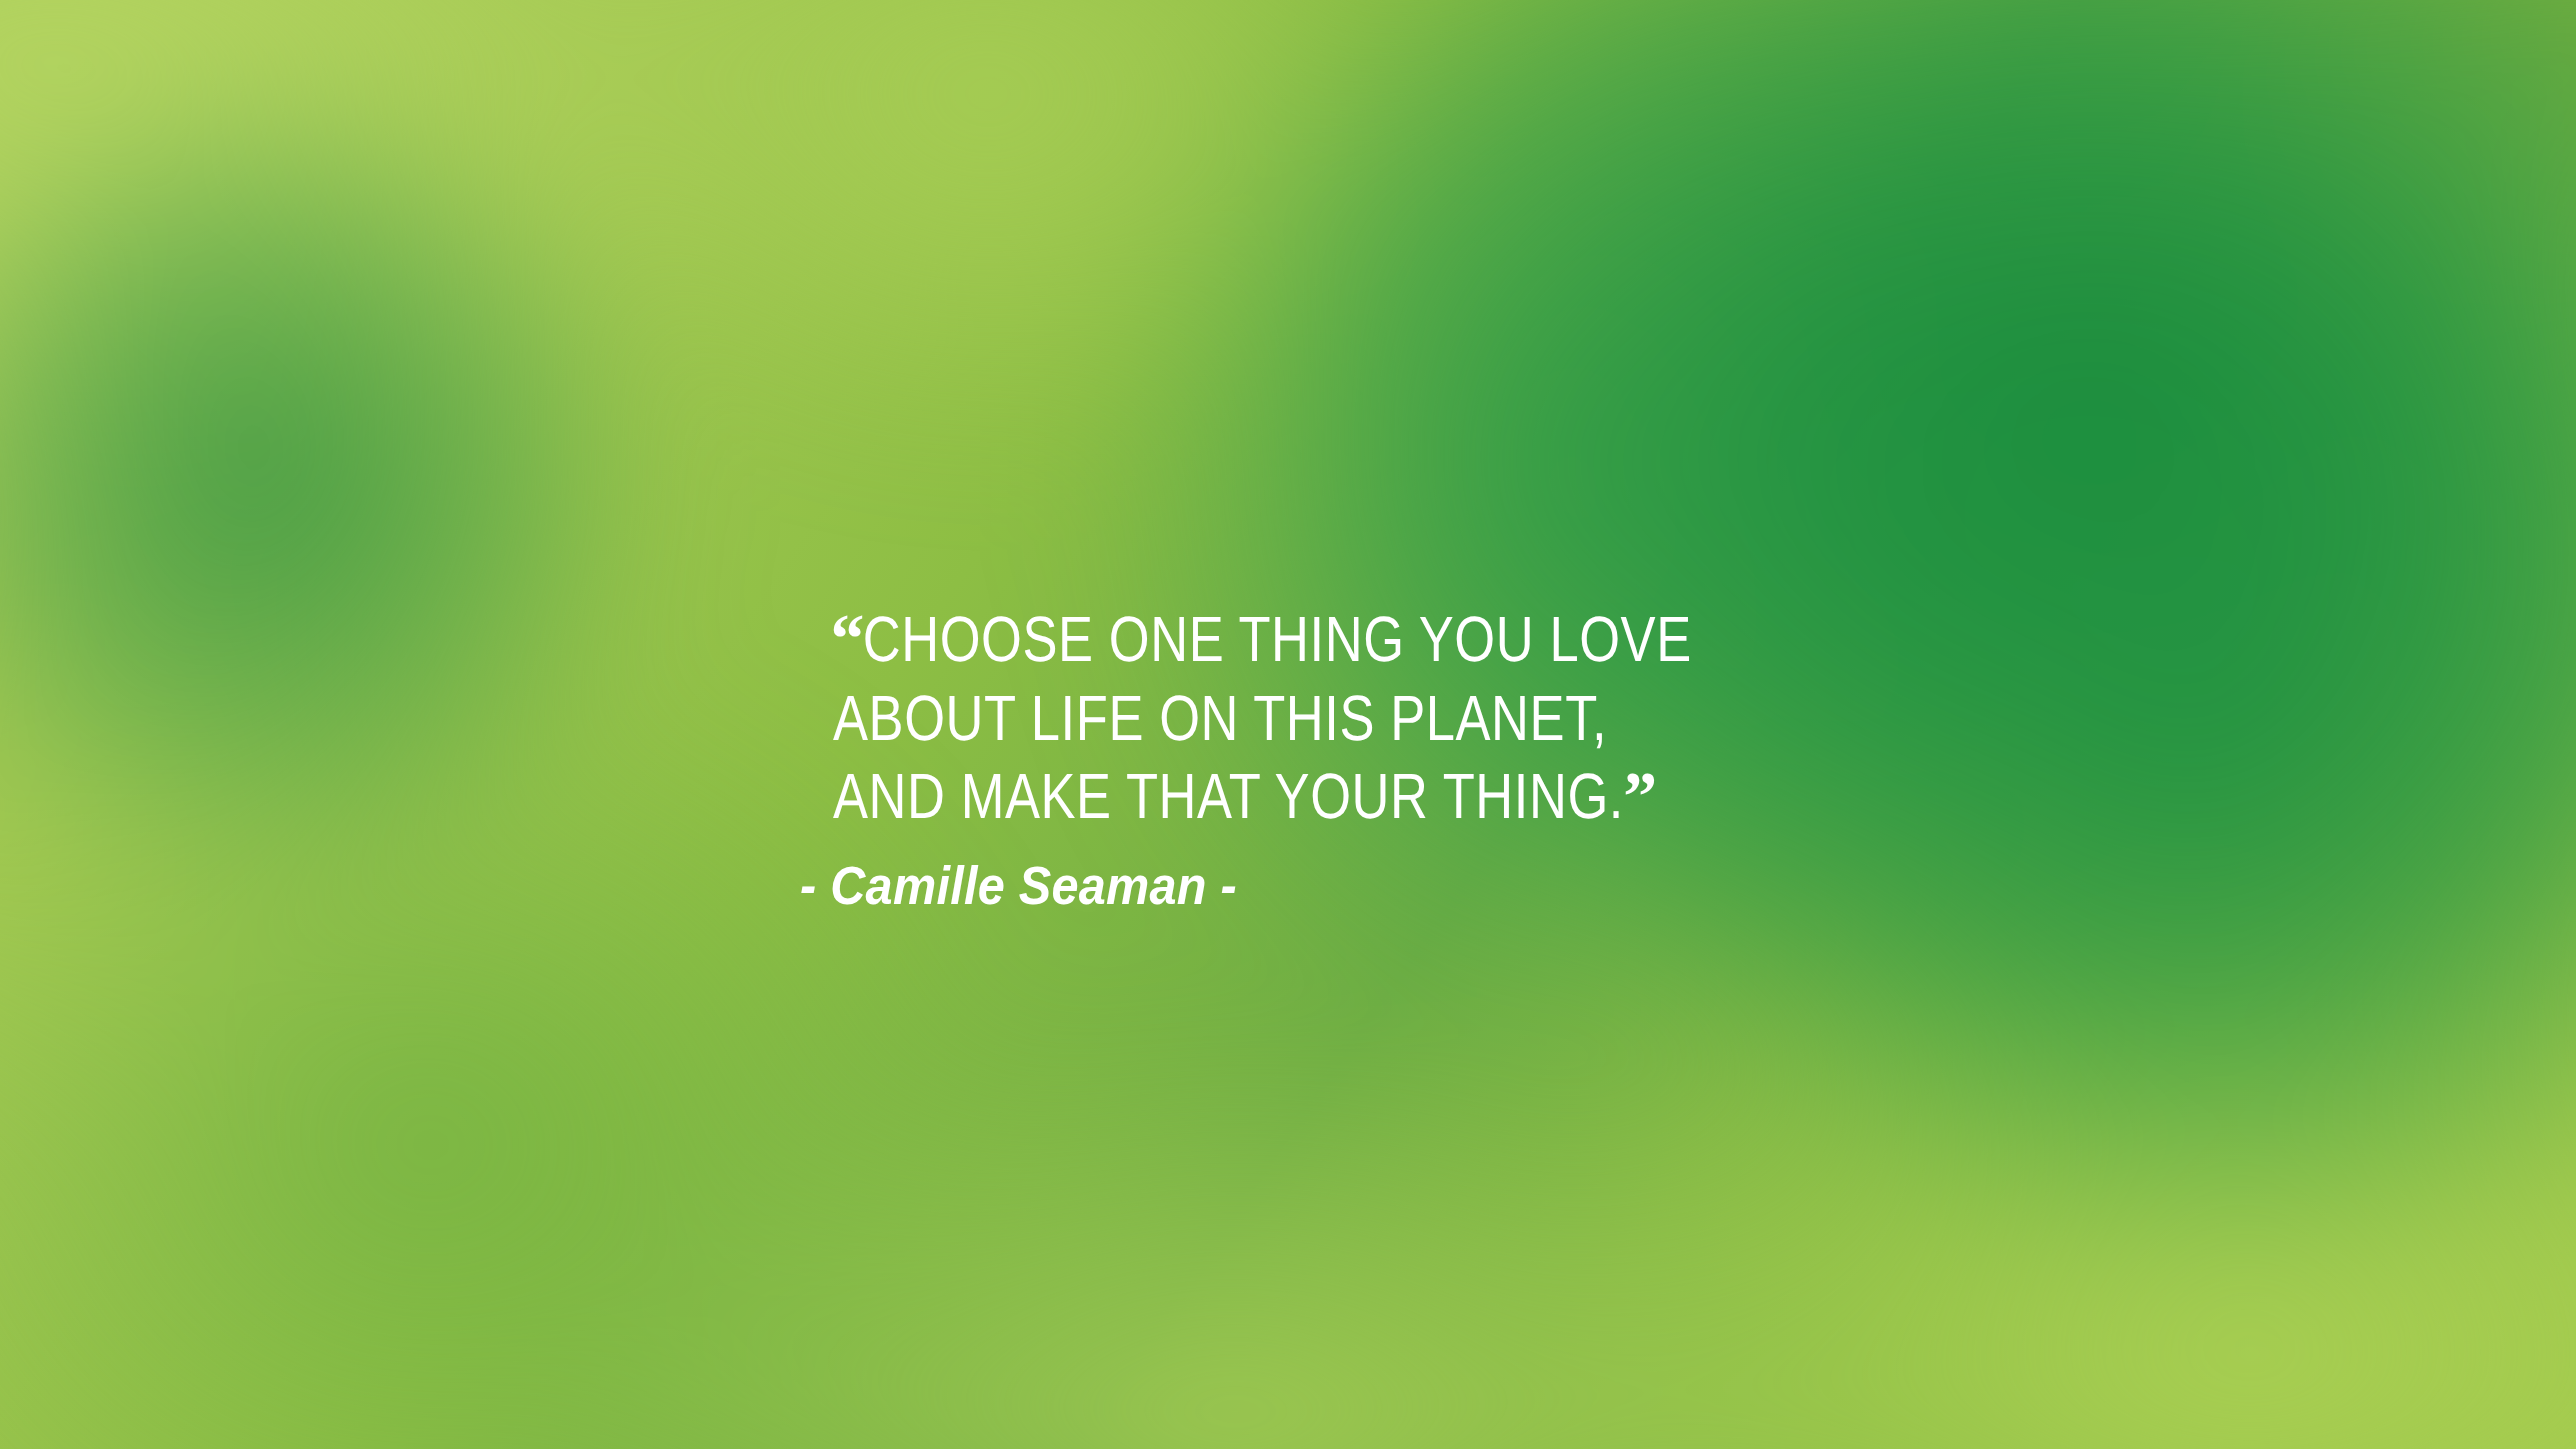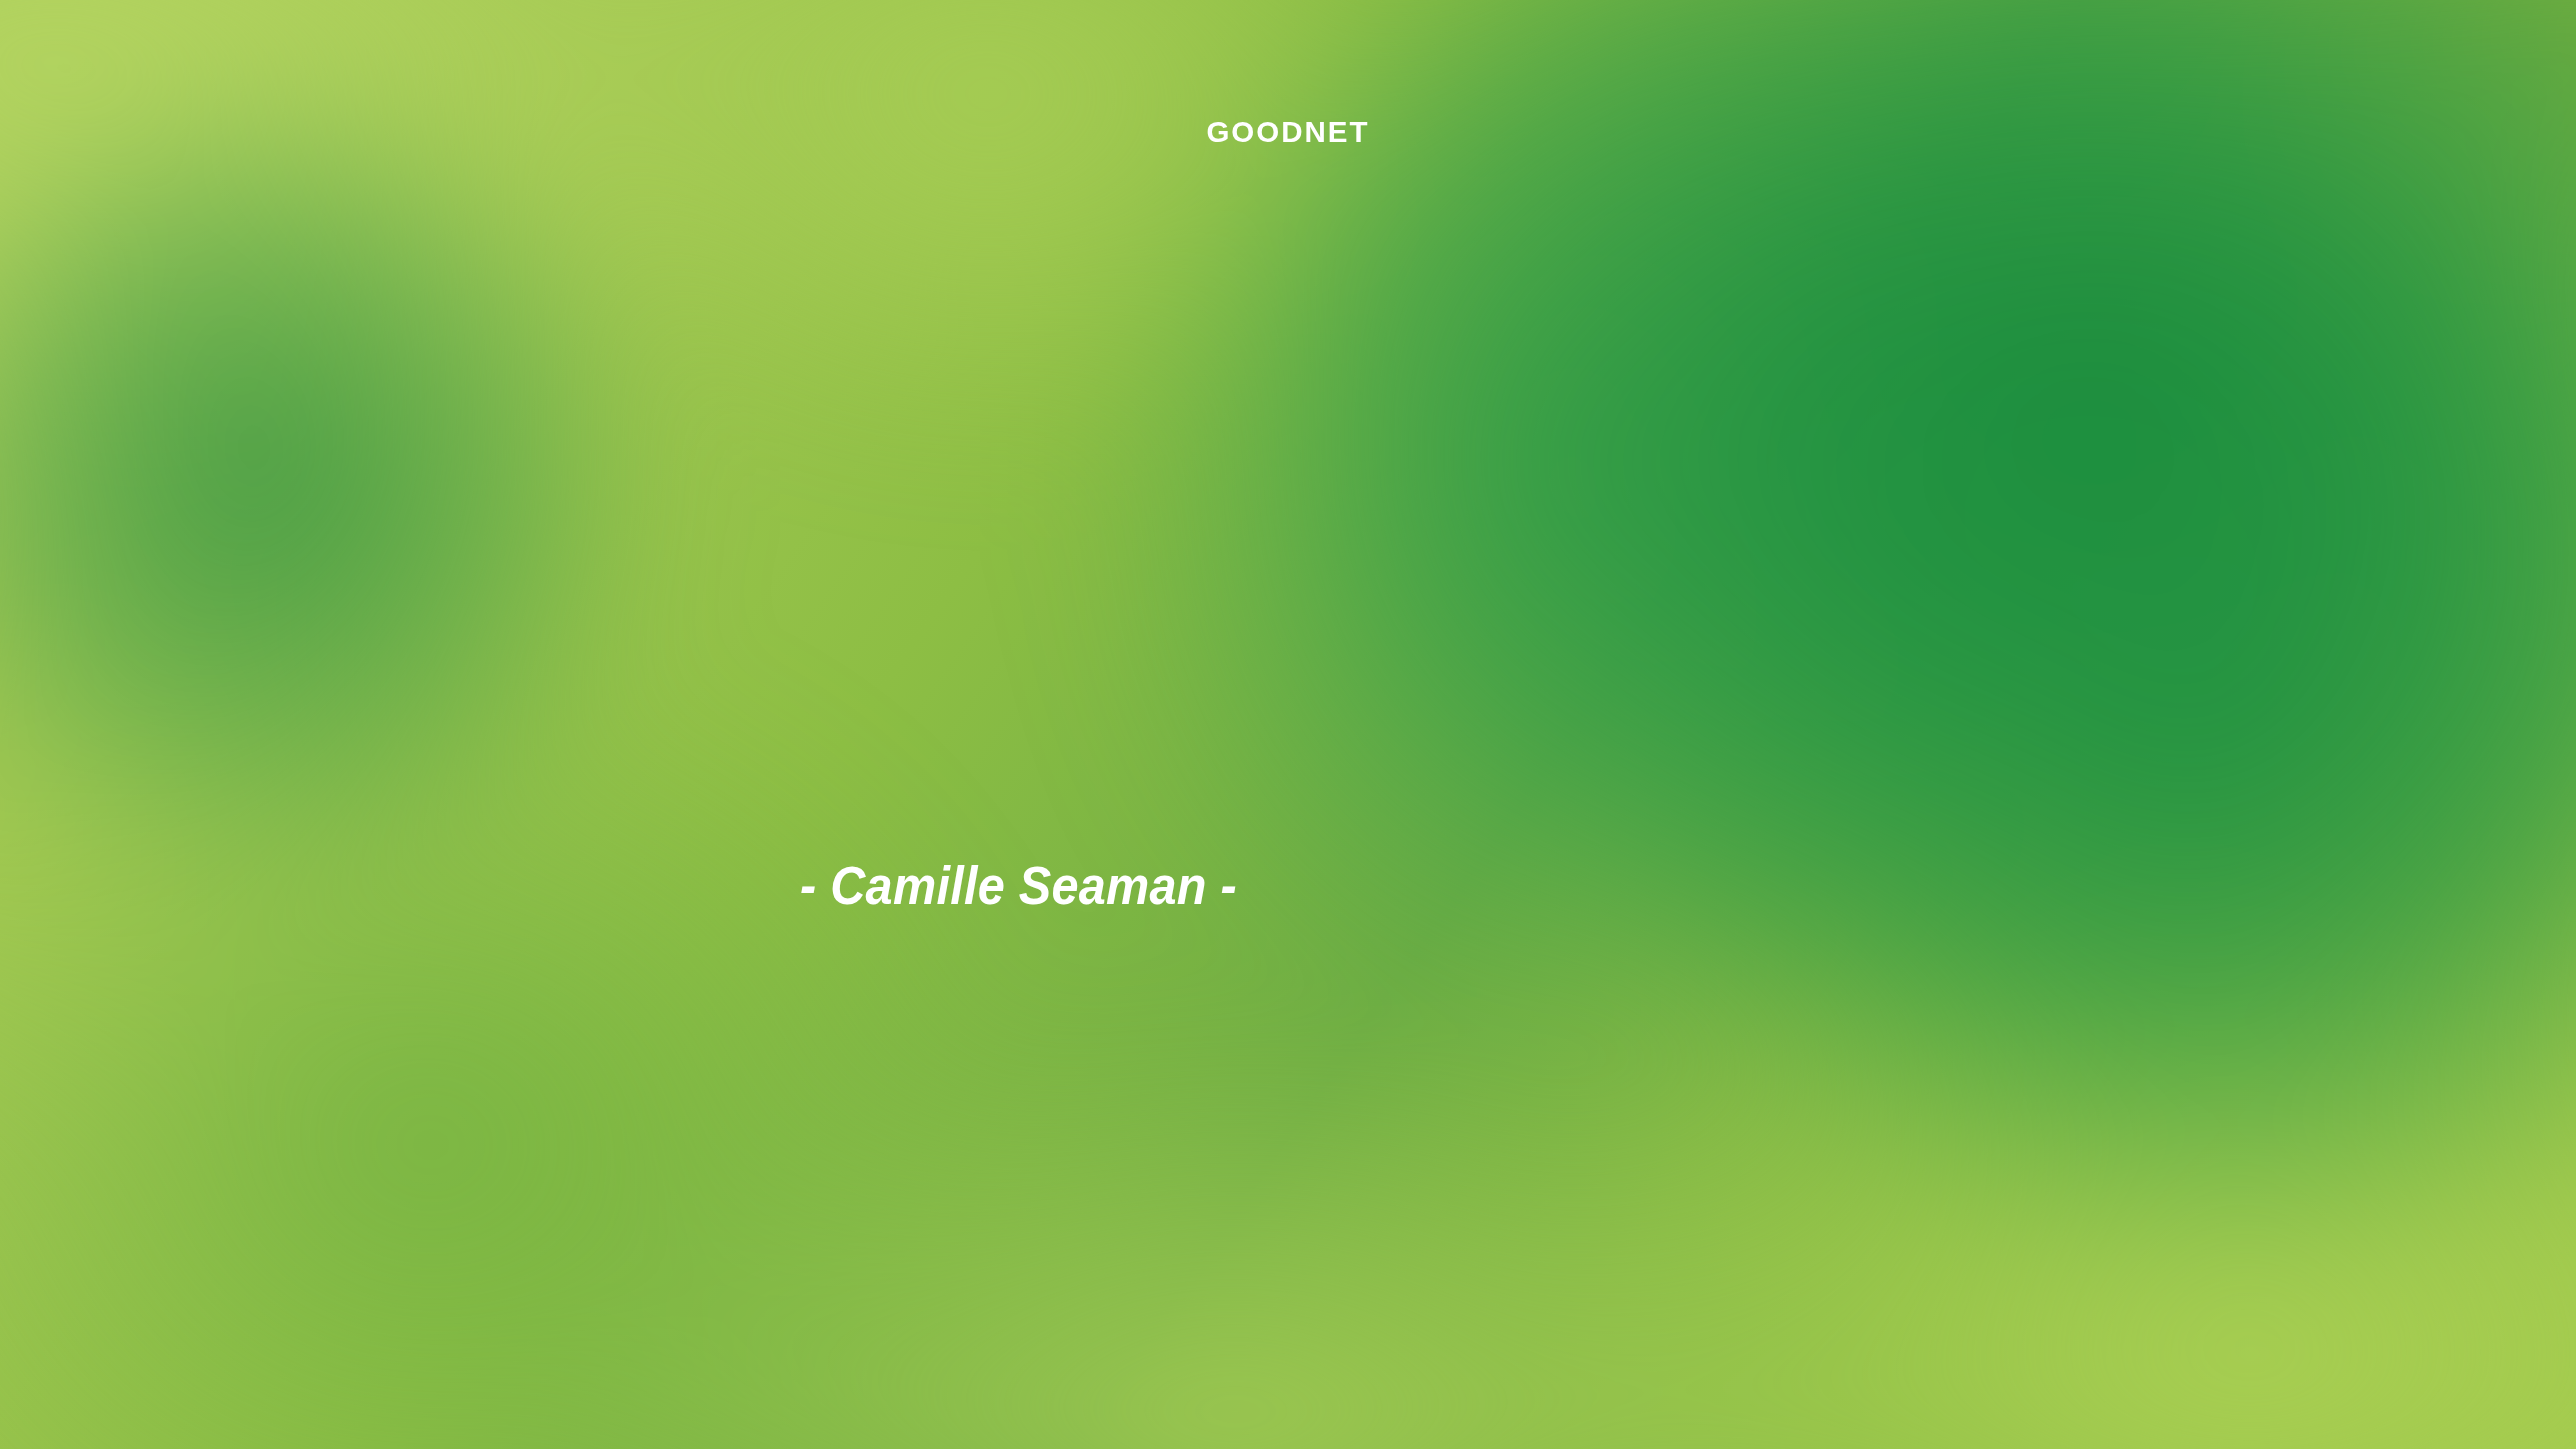--- a/index.html
+++ b/index.html
@@ -178,19 +178,27 @@
   }
 </style>
 </head>
 <body>
 
 <div class="canvas">
 
   <div class="bg-layer bg-base"></div>
   <div class="bg-layer bg-blobs"></div>
 
-  <div class="logo">GOODNET</div>
-
+
+  <div class="quote-block">
+
+    <div class="quote-line"><span class="mark open">“</span><span>CHOOSE ONE THING YOU LOVE</span></div>
+
+    <div class="quote-line"><span>ABOUT LIFE ON THIS PLANET,</span></div>
+
+    <div class="quote-line"><span>AND MAKE THAT YOUR THING.</span><span class="mark close">”</span></div>
+
+  </div>
 
   <div class="attribution">- Camille Seaman -</div>
 
 </div>
 
 
 </body></html>

